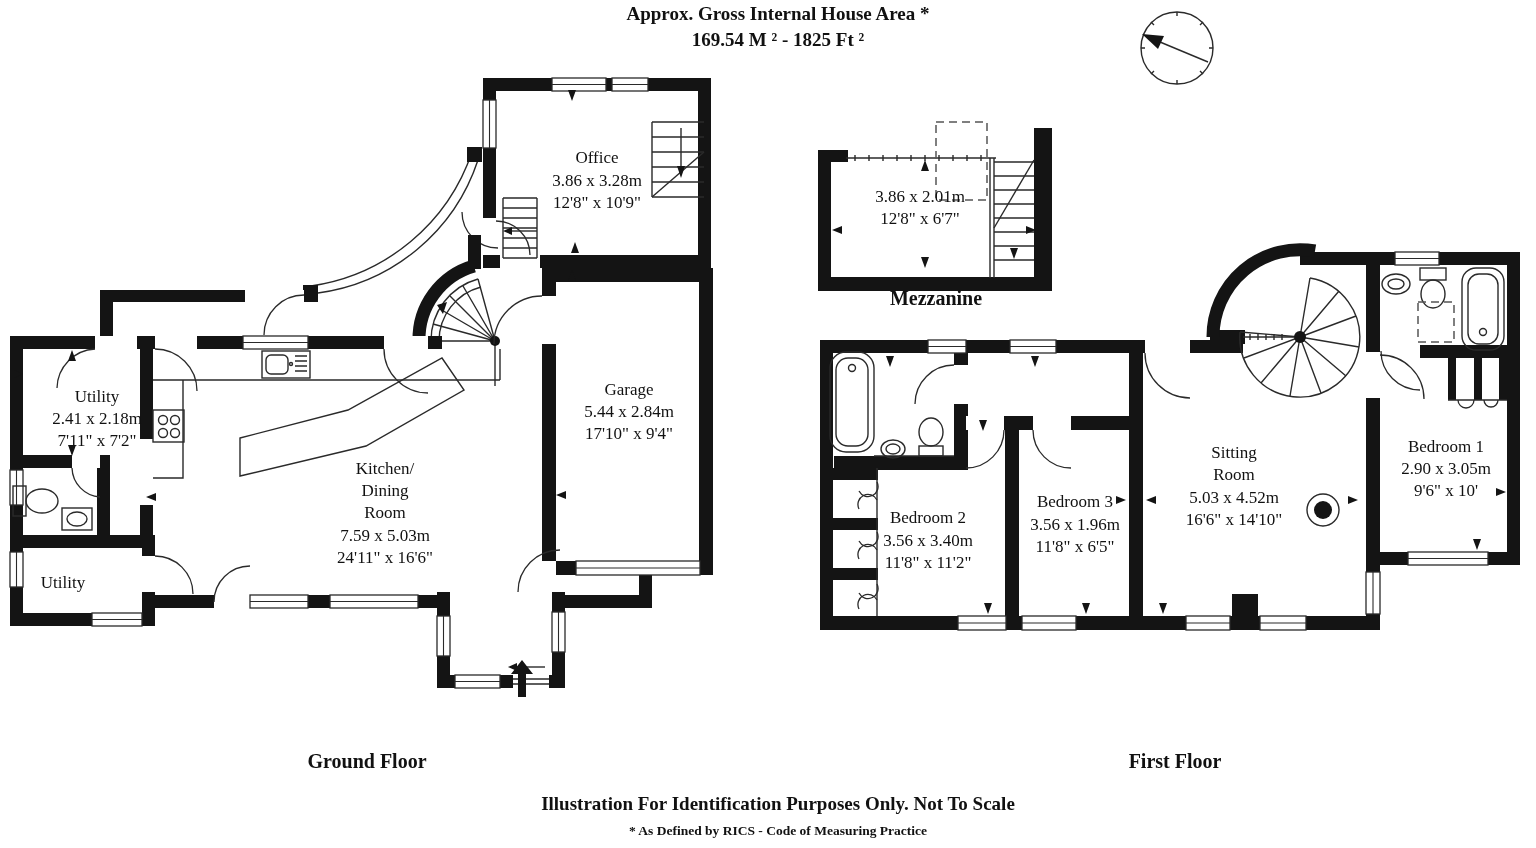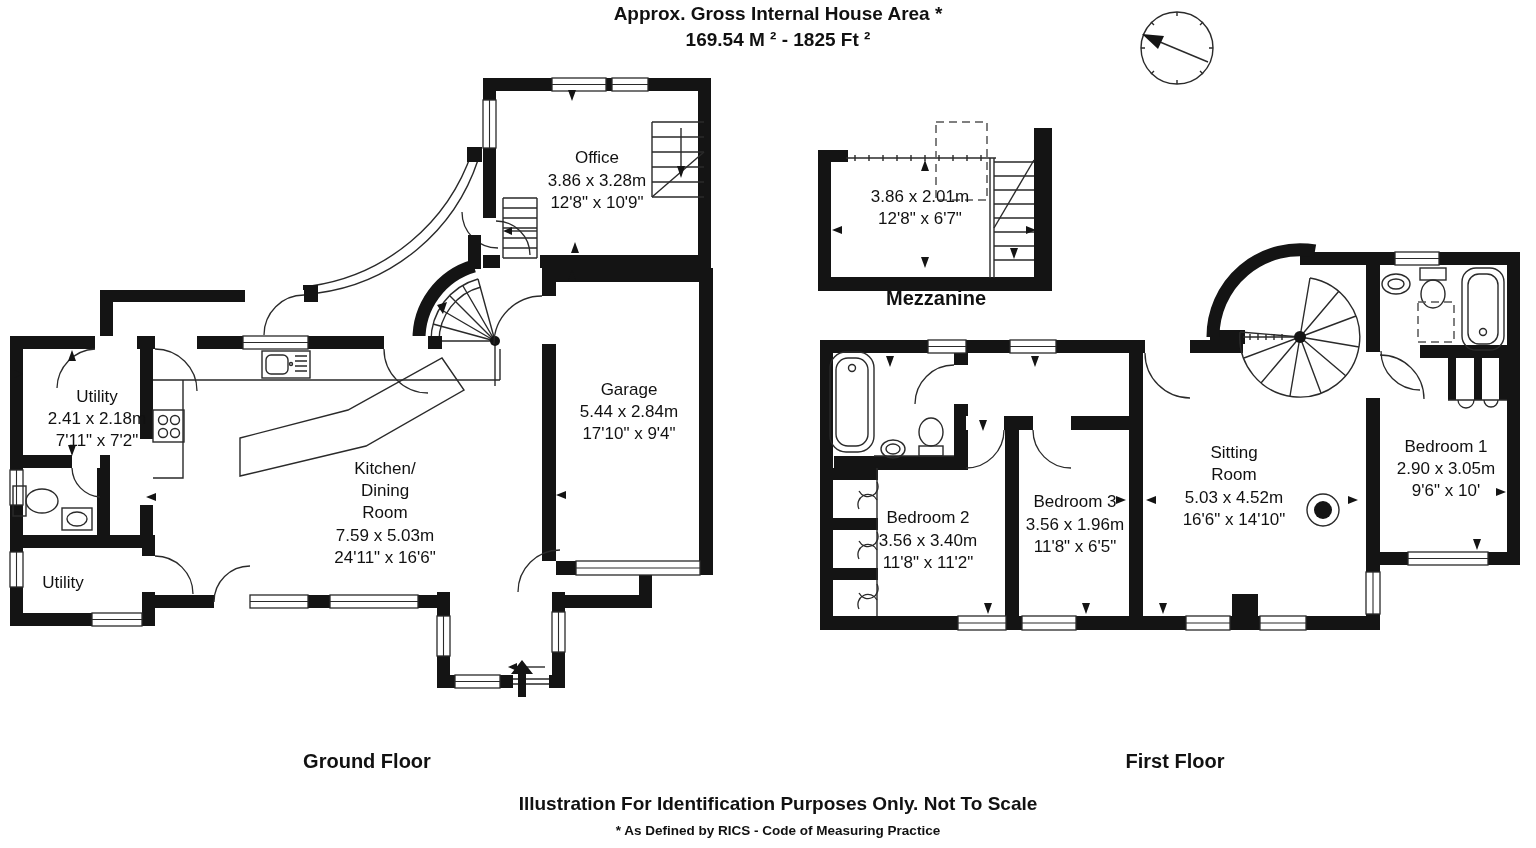--- a/index.html
+++ b/index.html
@@ -1,17 +1,17 @@
 <!DOCTYPE html>
 <html><head>
 <meta charset="utf-8">
 <style>
   html,body{margin:0;padding:0;background:#fff;}
   .stage{position:relative;width:1536px;height:848px;background:#fff;
-         font-family:Liberation Sans, sans-serif;overflow:hidden;}
+         font-family:Liberation Serif, serif;overflow:hidden;}
   svg{display:block;}
   .w{fill:#141414;}
   .gap{fill:#ffffff;}
   .t{fill:none;stroke:#2a2a2a;stroke-width:1.4;}
   .d{fill:none;stroke:#2a2a2a;stroke-width:1.3;}
   .wk{fill:none;stroke:#141414;stroke-width:13;}
   .arr{fill:#141414;}
   .dash{fill:none;stroke:#555;stroke-width:1.5;stroke-dasharray:8 5;}
   .wnr{fill:#fff;stroke:#2a2a2a;stroke-width:1.3;}
   .wnl{stroke:#2a2a2a;stroke-width:1.1;}

